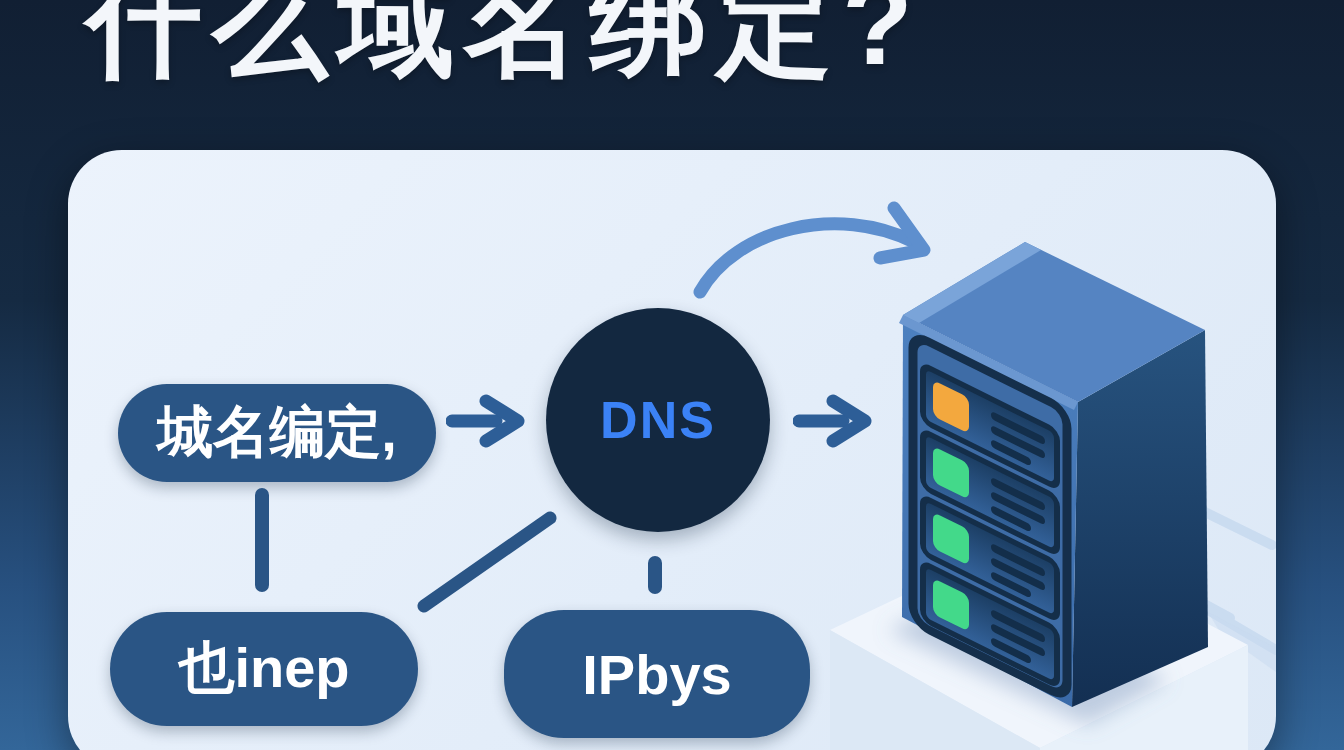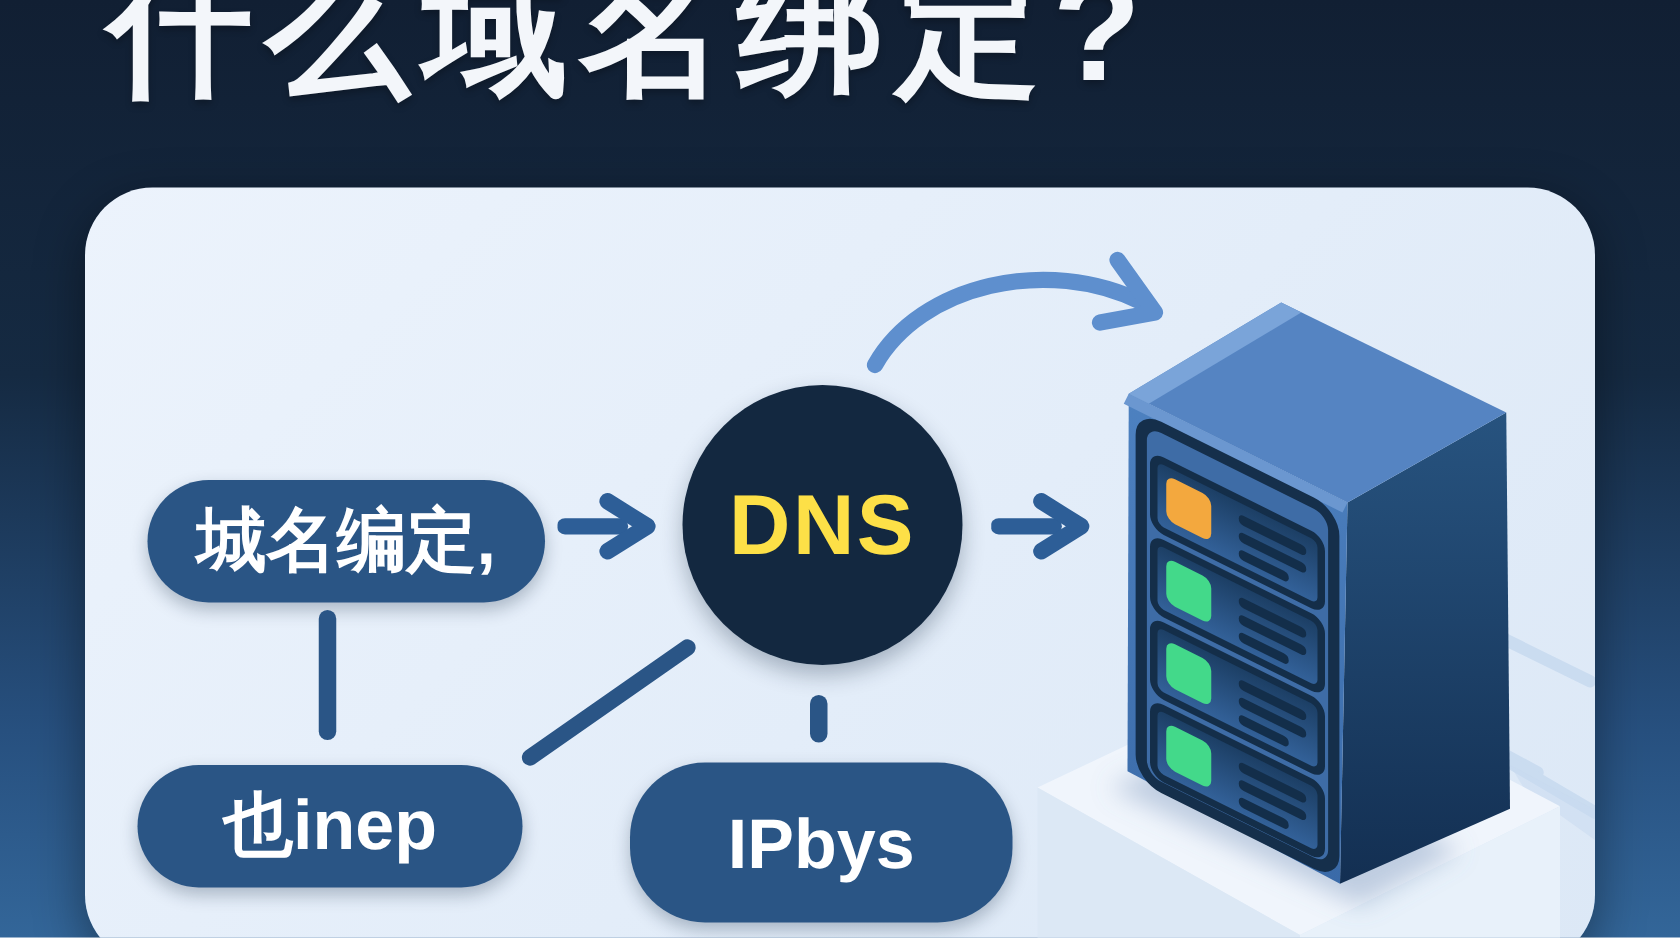--- a/index.html
+++ b/index.html
@@ -21,27 +21,27 @@
     overflow:hidden;
   }
   .pill{
     position:absolute;background:#2a5585;color:#fff;
     display:flex;align-items:center;justify-content:center;
     font-weight:bold;font-size:56px;border-radius:60px;
     box-shadow:0 6px 14px rgba(15,35,60,.28);
     white-space:nowrap;
   }
   .pill-domain{left:50px;top:234px;width:318px;height:98px;}
-  .pill-host{left:42px;top:462px;width:308px;height:98px;}
+  .pill-host{left:42px;top:462px;width:308px;height:114px;}
   .pill-ip{left:436px;top:460px;width:306px;height:128px;}
   .dns-circle{
     position:absolute;left:478px;top:158px;width:224px;height:224px;
-    background:#132840;border-radius:50%;color:#fde047;
+    background:#132840;border-radius:50%;color:#3b82f6;
     display:flex;align-items:center;justify-content:center;
-    font-size:68px;font-weight:800;letter-spacing:2px;
+    font-size:52px;font-weight:800;letter-spacing:2px;
     box-shadow:0 8px 18px rgba(15,35,60,.3);z-index:4;
   }
   .connector{position:absolute;background:#2a5586;border-radius:8px;z-index:2;}
   .vline{left:187px;top:338px;width:14px;height:104px;}
   .dash{left:580px;top:406px;width:14px;height:38px;}
   .svg-abs{position:absolute;z-index:3;}
   .arrow1{left:378px;top:243px;}
   .arrow2{left:725px;top:243px;}
   .curved{left:620px;top:48px;z-index:5;}
   .diag{left:344px;top:356px;}

